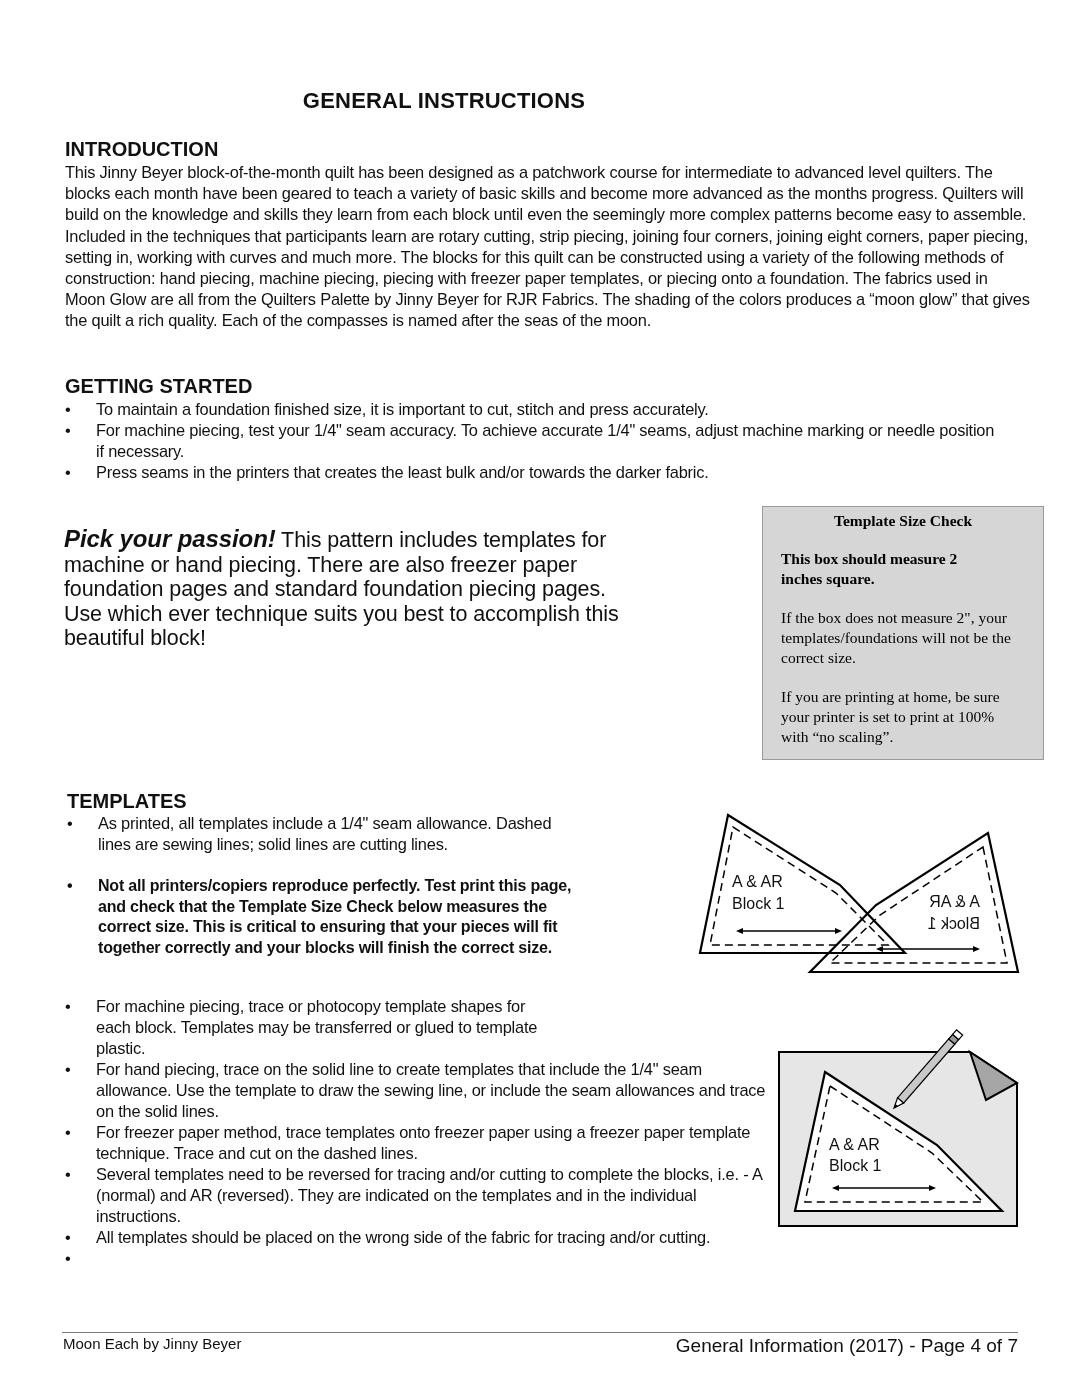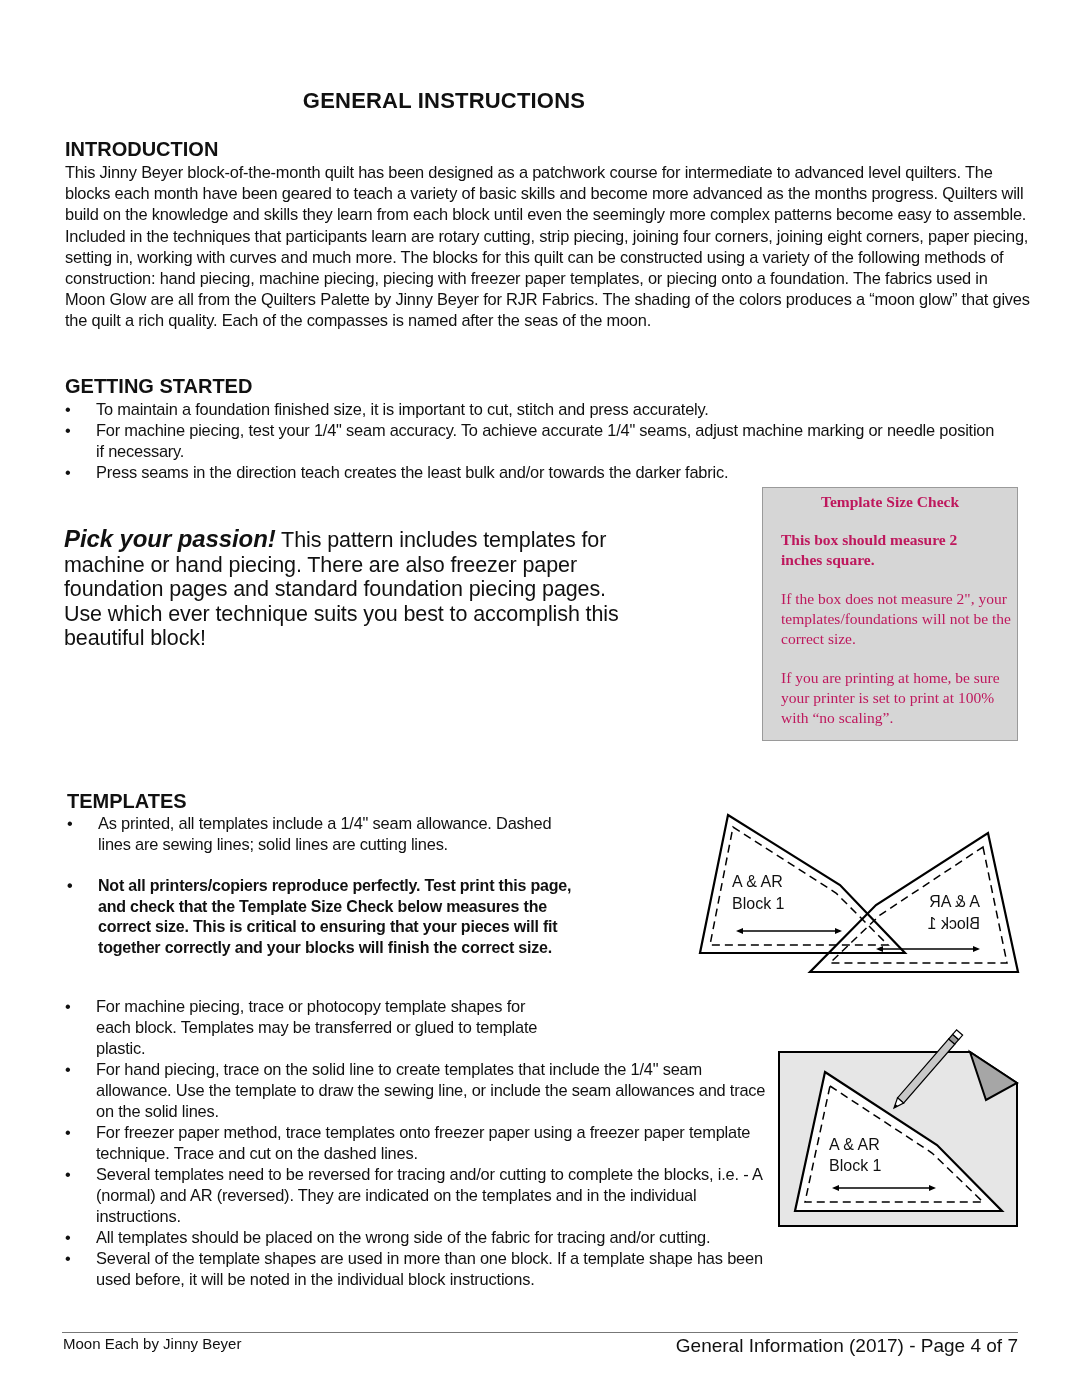--- a/index.html
+++ b/index.html
@@ -10,21 +10,21 @@
   .body-text { font-size: 16.4px; line-height: 21.2px; letter-spacing: -0.2px; }
   .intro-h { left: 65px; top: 138px; }
   .intro-p { left: 65px; top: 162px; width: 965px; }
   .gs-h { left: 65px; top: 375px; }
   ul.bul { list-style: none; margin: 0; padding: 0; }
   ul.bul li { position: relative; padding-left: 31px; font-size: 16.4px; line-height: 21px; letter-spacing: -0.2px; }
   ul.bul li .dot { position: absolute; left: 0; top: 0; }
   .gs-list { left: 65px; top: 399px; width: 930px; }
   .passion { left: 64px; top: 527px; width: 570px; font-size: 21.5px; line-height: 24.5px; letter-spacing: -0.1px; }
   .passion .em { font-weight: bold; font-style: italic; font-size: 24px; }
-  .check-box { left: 762px; top: 487px; width: 256px; height: 254px; background: #d6d6d6; border: 1px solid #9a9a9a; box-sizing: border-box; font-family: "Liberation Serif", serif; color: #be185d; }
+  .check-box { left: 762px; top: 506px; width: 282px; height: 254px; background: #d6d6d6; border: 1px solid #9a9a9a; box-sizing: border-box; font-family: "Liberation Serif", serif; color: #000000; }
   .check-box .cb-title { text-align: center; font-weight: bold; font-size: 15.5px; margin-top: 5px; }
   .check-box .cb-bold { font-weight: bold; font-size: 15.5px; line-height: 20px; margin: 19px 0 0 18px; }
   .check-box .cb-p { font-size: 15.5px; line-height: 20px; margin: 19px 0 0 18px; width: 230px; }
   .tpl-h { left: 67px; top: 790px; }
   .tpl-list1 { left: 67px; top: 813px; width: 520px; }
   .tpl-list1 li.b { font-weight: bold; }
   .tpl-list2 { left: 65px; top: 996px; width: 710px; }
   .tpl-list2 li { margin-bottom: 0; }
   .footer-rule { left: 62px; top: 1332px; width: 956px; height: 1px; background: #777; }
   .footer-left { left: 63px; top: 1335px; font-size: 15px; }
@@ -36,21 +36,21 @@
 
 <div class="abs title">GENERAL INSTRUCTIONS</div>
 
 <div class="abs h2 intro-h">INTRODUCTION</div>
 <div class="abs body-text intro-p">This Jinny Beyer block-of-the-month quilt has been designed as a patchwork course for intermediate to advanced level quilters. The blocks each month have been geared to teach a variety of basic skills and become more advanced as the months progress. Quilters will build on the knowledge and skills they learn from each block until even the seemingly more complex patterns become easy to assemble. Included in the techniques that participants learn are rotary cutting, strip piecing, joining four corners, joining eight corners, paper piecing, setting in, working with curves and much more. The blocks for this quilt can be constructed using a variety of the following methods of construction: hand piecing, machine piecing, piecing with freezer paper templates, or piecing onto a foundation. The fabrics used in Moon Glow are all from the Quilters Palette by Jinny Beyer for RJR Fabrics. The shading of the colors produces a “moon glow” that gives the quilt a rich quality. Each of the compasses is named after the seas of the moon.</div>
 
 <div class="abs h2 gs-h">GETTING STARTED</div>
 <ul class="abs bul gs-list">
   <li><span class="dot">•</span><span>To maintain a foundation finished size, it is important to cut, stitch and press accurately.</span></li>
   <li><span class="dot">•</span><span>For machine piecing, test your 1/4" seam accuracy. To achieve accurate 1/4" seams, adjust machine marking or needle position if necessary.</span></li>
-  <li><span class="dot">•</span><span>Press seams in the direction teach creates the least bulk and/or towards the darker fabric.</span></li>
+  <li><span class="dot">•</span><span>Press seams in the printers that creates the least bulk and/or towards the darker fabric.</span></li>
 </ul>
 
 <div class="abs passion"><span class="em">Pick your passion!</span><span> This pattern includes templates for machine or hand piecing. There are also freezer paper foundation pages and standard foundation piecing pages. Use which ever technique suits you best to accomplish this beautiful block!</span></div>
 
 <div class="abs check-box">
   <div class="cb-title">Template Size Check</div>
   <div class="cb-bold" style="width:200px;">This box should measure 2 inches square.</div>
   <div class="cb-p">If the box does not measure 2", your templates/foundations will not be the correct size.</div>
   <div class="cb-p">If you are printing at home, be sure your printer is set to print at 100% with “no scaling”.</div>
 </div>
@@ -60,21 +60,21 @@
   <li style="margin-bottom:21px;"><span class="dot">•</span><span>As printed, all templates include a 1/4" seam allowance. Dashed lines are sewing lines; solid lines are cutting lines.</span></li>
   <li class="b" style="font-size:16px;line-height:20.5px;"><span class="dot">•</span><span>Not all printers/copiers reproduce perfectly. Test print this page, and check that the Template Size Check below measures the correct size. This is critical to ensuring that your pieces will fit together correctly and your blocks will finish the correct size.</span></li>
 </ul>
 
 <ul class="abs bul tpl-list2">
   <li style="width:460px;"><span class="dot">•</span><span>For machine piecing, trace or photocopy template shapes for each block. Templates may be transferred or glued to template plastic.</span></li>
   <li><span class="dot">•</span><span>For hand piecing, trace on the solid line to create templates that include the 1/4" seam allowance. Use the template to draw the sewing line, or include the seam allowances and trace on the solid lines.</span></li>
   <li><span class="dot">•</span><span>For freezer paper method, trace templates onto freezer paper using a freezer paper template technique. Trace and cut on the dashed lines.</span></li>
   <li><span class="dot">•</span><span>Several templates need to be reversed for tracing and/or cutting to complete the blocks, i.e. - A (normal) and AR (reversed). They are indicated on the templates and in the individual instructions.</span></li>
   <li><span class="dot">•</span><span>All templates should be placed on the wrong side of the fabric for tracing and/or cutting.</span></li>
-  <li><span class="dot">•</span><span>Several of the template shapes are used in more than one block. If a template shape has been used before, it will be noted in the individual block instructions.</span></li>
+  <li><span class="dot">•</span></li>
 </ul>
 
 <svg class="abs" style="left:690px;top:805px;" width="340" height="180" viewBox="0 0 340 180">
   <g>
     <polygon points="38,10 150,80 215,148 10,148" fill="#fff" stroke="#000" stroke-width="2.2"></polygon>
     <polygon points="43,22 146,88 198,140 20,140" fill="none" stroke="#000" stroke-width="1.5" stroke-dasharray="8,5"></polygon>
     <text x="42" y="82" font-size="16" fill="#111">A &amp; AR</text>
     <text x="42" y="104" font-size="16" fill="#111">Block 1</text>
     <line x1="50" y1="126" x2="150" y2="126" stroke="#000" stroke-width="1.5"></line>
     <polygon points="46,126 53,123 53,129" fill="#000"></polygon>

